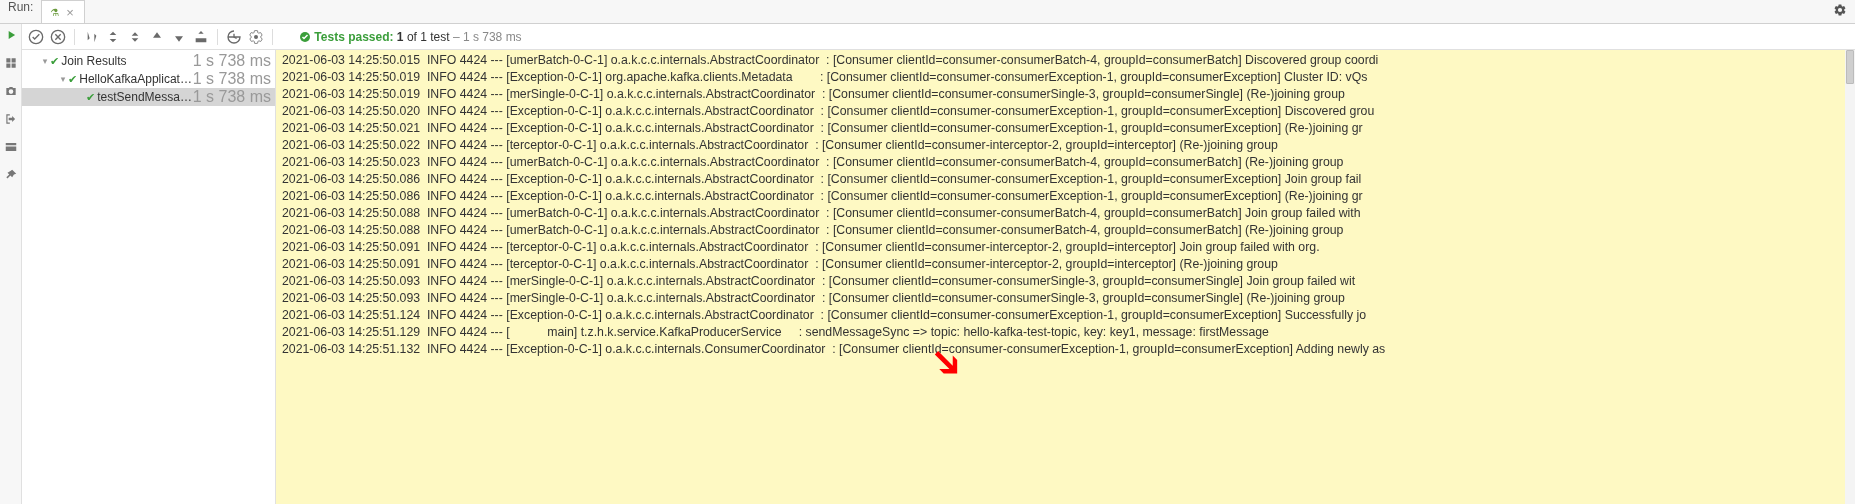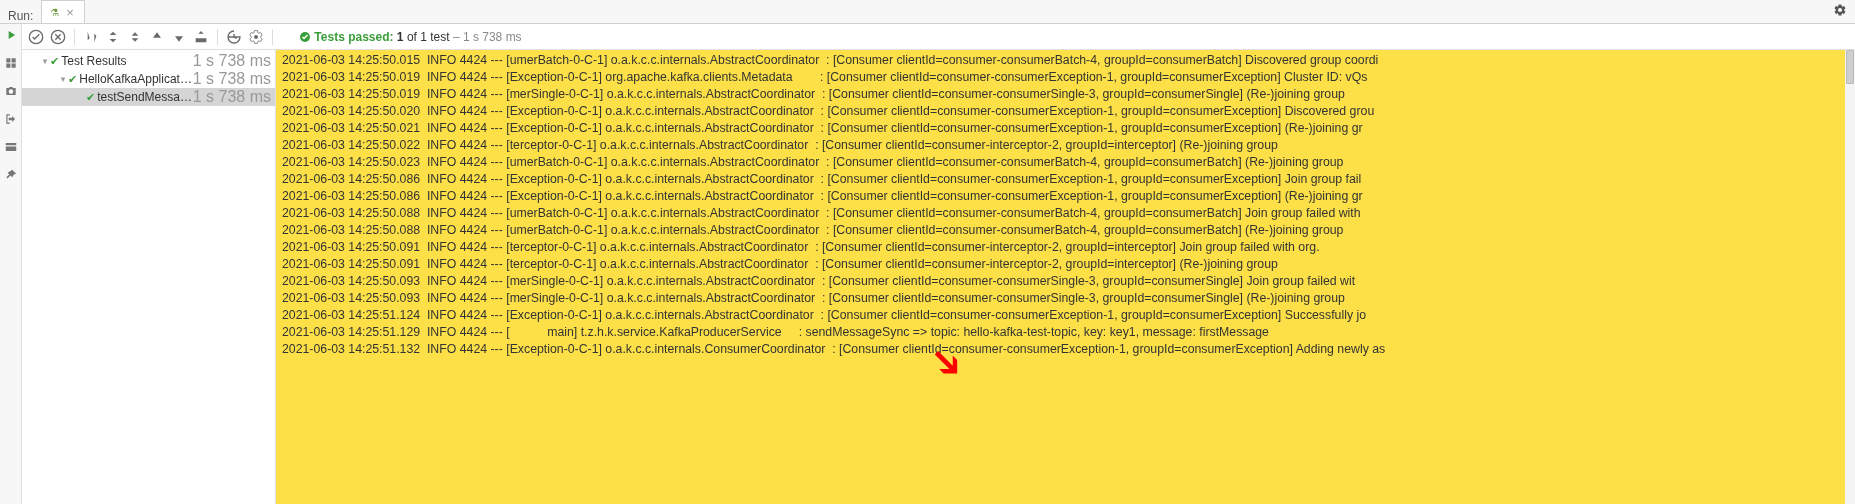--- a/index.html
+++ b/index.html
@@ -13,21 +13,21 @@
       width: 1855px;
       height: 504px;
       background: #fff;
       font-size: 12px;
       color: #333;
       overflow: hidden;
     }
 
     .tab-bar {
       display: flex;
-      align-items: flex-end;
+      align-items: flex-start;
       height: 24px;
       background: #f7f7f7;
       border-bottom: 1px solid #d0d0d0;
       position: relative;
     }
 
     .run-label {
       padding: 0 8px;
       color: #555;
       font-size: 12px;
@@ -180,21 +180,21 @@
       padding-right: 4px;
     }
     .indent-1 { padding-left: 18px; }
     .indent-2 { padding-left: 36px; }
     .indent-3 { padding-left: 54px; }
 
     .console-pane {
       flex: 1;
       overflow: hidden;
       position: relative;
-      background: #fde047;
+      background: #fef9c3;
     }
     .console-lines {
       font-family: "JetBrains Mono", Consolas, monospace;
       font-size: 12.3px;
       line-height: 17px;
       white-space: pre;
       padding: 2px 0 0 6px;
       color: #333;
     }
     .console-line { display:block; }
@@ -315,21 +315,21 @@
         <span class="dim">– 1 s 738 ms</span>
       </span>
     </div>
 
     <div class="split">
 
       <div class="tree-pane">
         <div class="tree-row indent-1">
           <span class="tree-chevron">▾</span>
           <span class="tree-check">✔</span>
-          <span class="tree-name">Test Results</span>
+          <span class="tree-name">Join Results</span>
           <span class="tree-time">1 s 738 ms</span>
         </div>
         <div class="tree-row indent-2">
           <span class="tree-chevron">▾</span>
           <span class="tree-check">✔</span>
           <span class="tree-name">HelloKafkaApplicationTests</span>
           <span class="tree-time">1 s 738 ms</span>
         </div>
         <div class="tree-row indent-3 selected">
           <span class="tree-chevron"></span>

